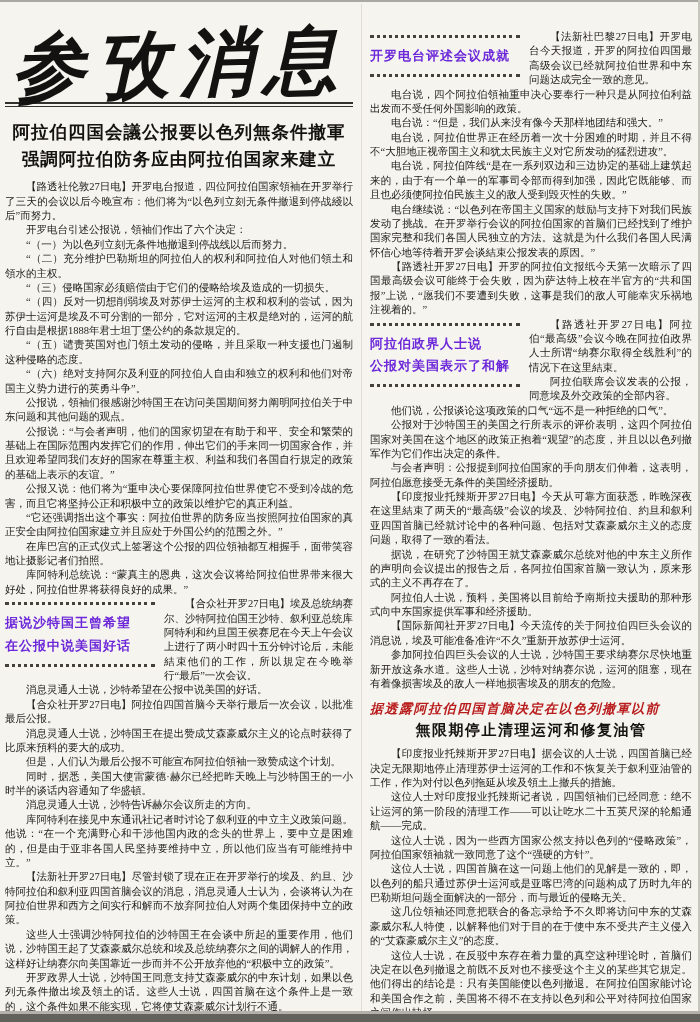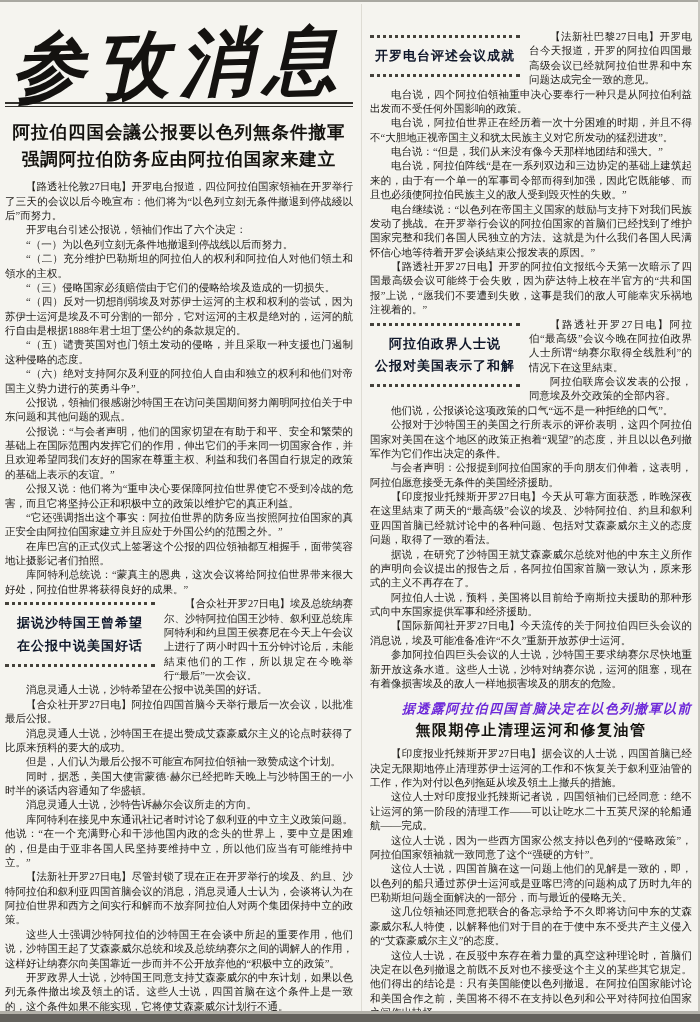--- a/index.html
+++ b/index.html
@@ -31,40 +31,40 @@
   .rule-double{border-top:2px solid #33312d;border-bottom:1px solid #33312d;height:2px;margin:2px 0 6px 0;}
 
   
   .headline{
     font-family:Liberation Serif, serif;
     font-size:17.5px;font-weight:bold;text-align:center;
     line-height:1.55;margin:12px 0 7px 0;letter-spacing:1px;color:#15130f;
   }
   .headline .hl-line{display:block;}
   .kicker{
-    text-align:right;font-weight:bold;font-style:italic;
-    font-size:13px;letter-spacing:1.5px;margin:9px 0 3px 0;color:#6d28d9;
+    text-align:left;font-weight:bold;font-style:italic;
+    font-size:13px;letter-spacing:1.5px;margin:9px 0 3px 0;color:#b91c1c;
     font-family:"DejaVu Serif",serif;
   }
   .headline2{
     font-family:"Liberation Sans","DejaVu Sans",sans-serif;
     font-size:15px;font-weight:bold;text-align:center;
     letter-spacing:1.5px;margin:1px 0 7px 0;color:#15130f;
   }
 
   
   .body-text{font-size:10.5px;line-height:1.37;text-align:justify;}
   .body-text p{margin:0;text-indent:2em;}
 
   
   .subhead-box{
     float:left;width:150px;margin:5px 9px 3px 0;padding:7px 0 6px 0;
     border-top:3px dotted #44413b;border-bottom:3px dotted #44413b;
-    text-align:center;font-weight:bold;font-size:13px;line-height:1.75;
-    font-family:"Liberation Sans","DejaVu Sans",sans-serif;color:#0f172a;
+    text-align:left;font-weight:bold;font-size:13px;line-height:1.75;
+    font-family:"Liberation Sans","DejaVu Sans",sans-serif;color:#6d28d9;
     letter-spacing:1px;
   }
   .subhead-box span{display:block;}
   .wrap-block{overflow:visible;}
   .wrap-block::after{content:"";display:block;clear:both;}
 
   
   .scan-top{position:absolute;top:0;left:0;right:0;height:2px;background:#a9a8a1;}
   .scan-right{position:absolute;top:0;right:0;width:2px;bottom:0;background:#c6c5be;}
   .scan-bottom{position:absolute;left:0;right:0;bottom:0;height:8px;background:#63615c;}
@@ -126,22 +126,22 @@
   </div>
 
   <div class="col col-right">
     <div class="wrap-block">
       <div class="subhead-box">
         <span>开罗电台评述会议成就</span>
       </div>
       <div class="body-text">
           <p>【法新社巴黎27日电】开罗电台今天报道，开罗的阿拉伯四国最高级会议已经就阿拉伯世界和中东问题达成完全一致的意见。</p>
           <p>电台说，四个阿拉伯領袖重申决心要奉行一种只是从阿拉伯利益出发而不受任何外国影响的政策。</p>
+          <p>电台说：“但是，我们从来没有像今天那样地团结和强大。”</p>
           <p>电台说，阿拉伯世界正在经历着一次十分困难的时期，并且不得不“大胆地正视帝国主义和犹太民族主义对它所发动的猛烈进攻”。</p>
-          <p>电台说：“但是，我们从来没有像今天那样地团结和强大。”</p>
           <p>电台说，阿拉伯阵线“是在一系列双边和三边协定的基础上建筑起来的，由于有一个单一的军事司令部而得到加强，因此它既能够、而且也必须使阿拉伯民族主义的敌人受到毁灭性的失败。”</p>
           <p>电台继续说：“以色列在帝国主义国家的鼓励与支持下对我们民族发动了挑战。在开罗举行会议的阿拉伯国家的首脑们已经找到了维护国家完整和我们各国人民独立的方法。这就是为什么我们各国人民满怀信心地等待着开罗会谈結束公报发表的原因。”</p>
           <p>【路透社开罗27日电】开罗的阿拉伯文报纸今天第一次暗示了四国最高级会议可能终于会失败，因为萨达特上校在半官方的“共和国报”上说，“愿我们不要遭到失败，这事是我们的敌人可能幸灾乐祸地注视着的。”</p>
         </div>
     </div>
 
     <div class="wrap-block">
       <div class="subhead-box">
         <span>阿拉伯政界人士说</span>
         <span>公报对美国表示了和解</span>

